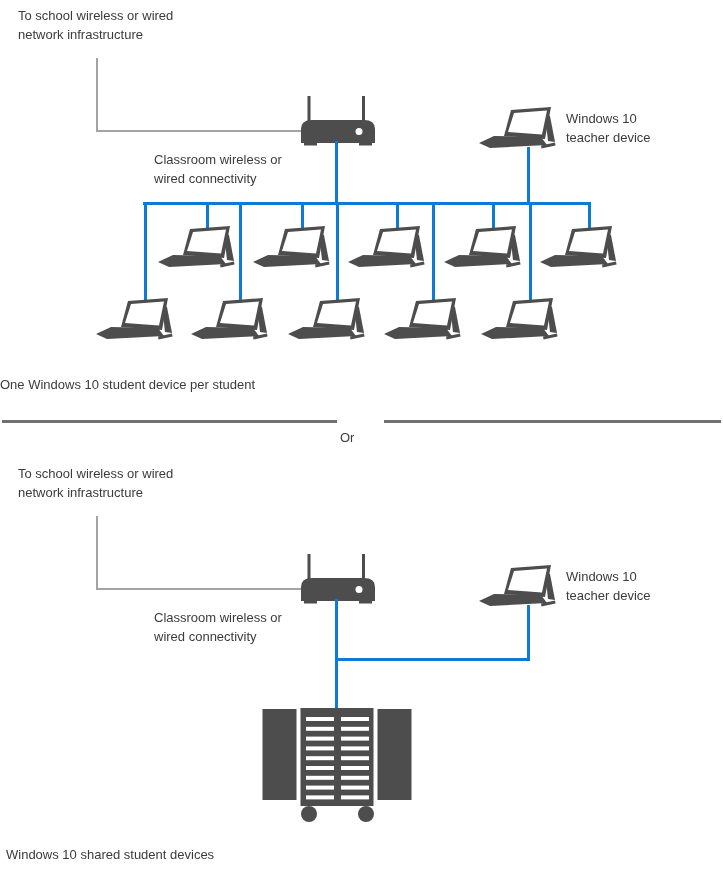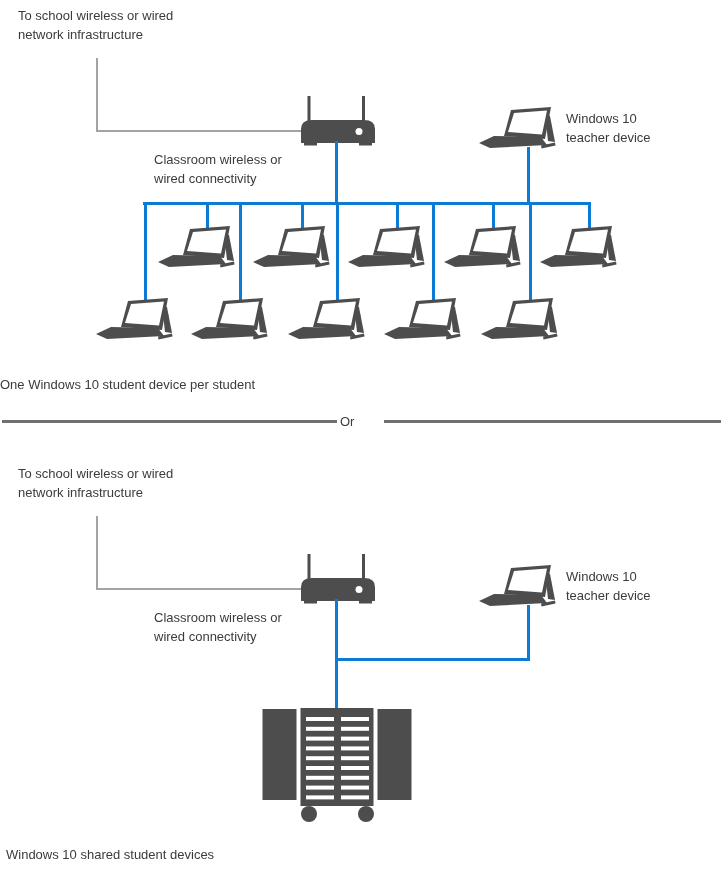--- a/index.html
+++ b/index.html
@@ -143,21 +143,21 @@
       <svg class="icon" style="left:481px; top:297px;" width="77" height="44">
           <use href="#sym-surface"></use>
         </svg>
     </div>
 
     <div class="lbl" style="left:0px; top:360px; width:723px;margin-top:15px;">One Windows 10 student device per student</div>
   </div>
 
   <div>
     <div class="line divline" style="left:2px; top:420px; width:335px; height:3px;"></div>
-    <div class="lbl" style="left:340px; top:412px; width:40px;">Or</div>
+    <div class="lbl" style="left:340px; top:428px; width:40px;">Or</div>
     <div class="line divline" style="left:384px; top:420px; width:337px; height:3px;"></div>
   </div>
 
   <div>
 
     <div class="lbl" style="left:18px; top:464px; width:182px;">
       <div>To school wireless or wired</div>
       <div>network infrastructure</div>
     </div>
 

